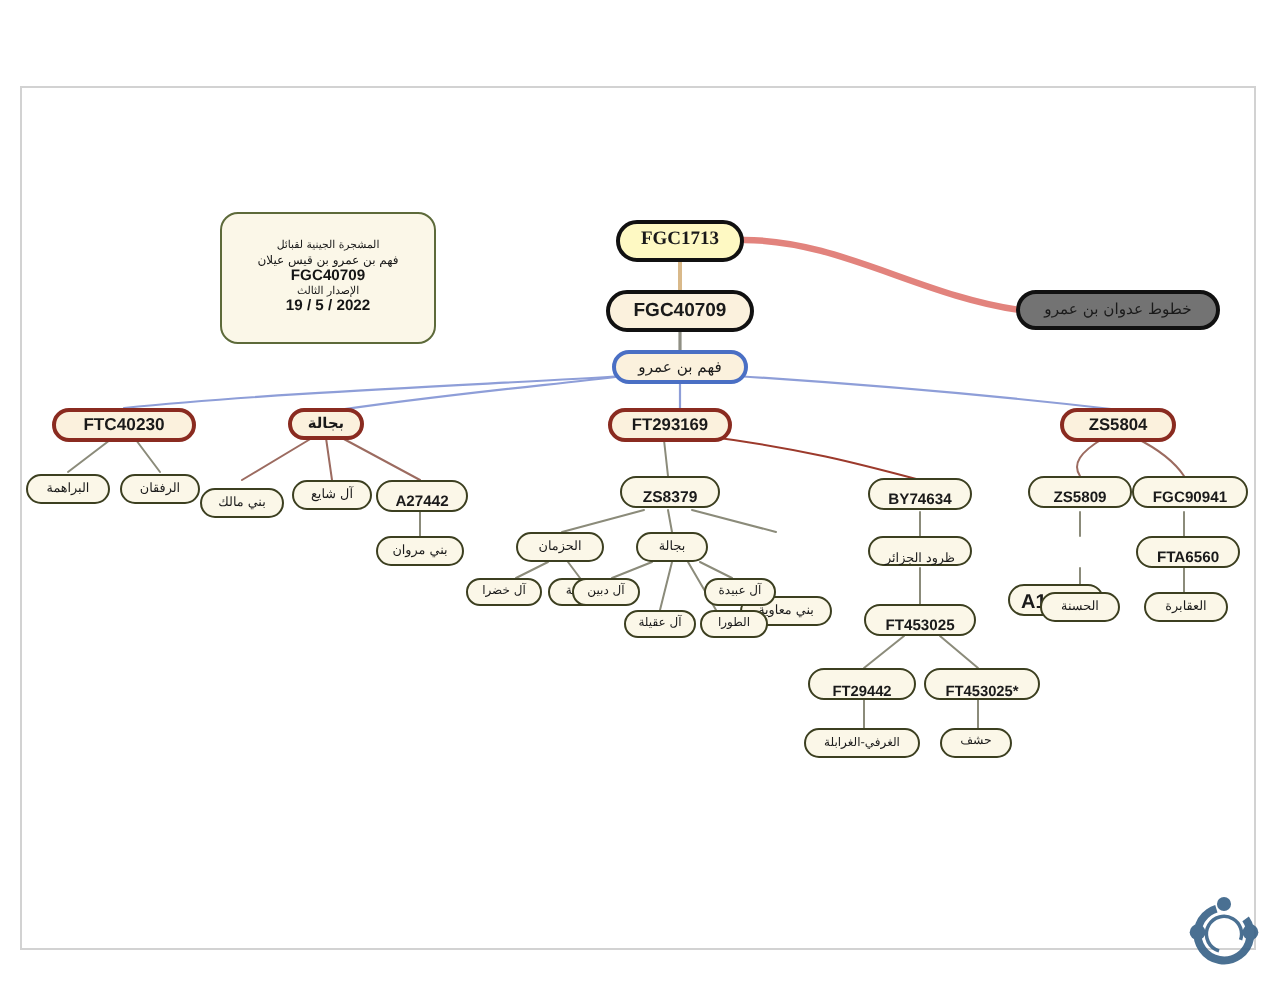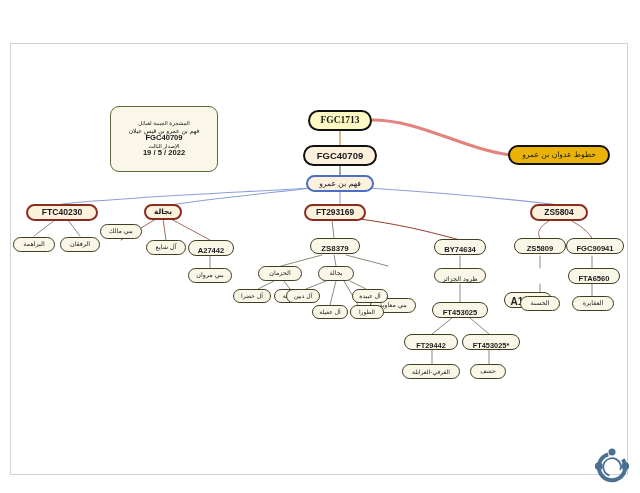--- a/index.html
+++ b/index.html
@@ -31,21 +31,21 @@
     border-radius:9px;
     color:#1a1a1a;
     line-height:1;
     white-space:nowrap;
     z-index:3;
   }
   .lbl{display:block;width:100%;}
   .n-lav{background:#fef9c3;border:2.2px solid #111111;border-radius:11px;font-weight:bold;font-family:Liberation Serif, serif;}
   .n-cream-black{background:#fbf1dd;border:2.2px solid #111111;border-radius:11px;font-weight:bold;}
   .n-blue{background:#fbf1dd;border:2px solid #4a6fc4;border-radius:11px;}
-  .n-pink{background:#eab308;border:2.2px solid #111111;border-radius:11px;}
+  .n-pink{background:#737373;border:2.2px solid #111111;border-radius:11px;}
   .n-red{background:#fbf1dd;border:2px solid #8a2b20;border-radius:10px;font-weight:bold;}
   .n-olive{background:#fbf7e8;border:1.5px solid #3c3f20;border-radius:9px;font-weight:bold;align-items:flex-end;}
   .n-ar{background:#fbf7e8;border:1.4px solid #3c3f20;border-radius:9px;font-weight:normal;}
 
   .ar{font-family:"DejaVu Sans","Liberation Sans",sans-serif;direction:rtl;}
 
   
   #titlecard{
     position:absolute;left:110px;top:106px;width:108px;height:66px;
     background:#fbf7e8;border:1.4px solid #5d6a3a;border-radius:9px;
@@ -172,21 +172,21 @@
     <span class="lbl">ZS5804</span>
   </div>
 
   <div class="node n-ar ar" style="left:13px;top:237px;width:42px;height:15px;font-size:6.4px;">
     <span class="lbl">البراهمة</span>
   </div>
   <div class="node n-ar ar" style="left:60px;top:237px;width:40px;height:15px;font-size:6.4px;">
     <span class="lbl">الرفقان</span>
   </div>
 
-  <div class="node n-ar ar" style="left:100px;top:224px;width:42px;height:15px;font-size:6.4px;">
+  <div class="node n-ar ar" style="left:100px;top:244px;width:42px;height:15px;font-size:6.4px;">
     <span class="lbl">بني مالك</span>
   </div>
   <div class="node n-ar ar" style="left:146px;top:240px;width:40px;height:15px;font-size:6.4px;">
     <span class="lbl">آل شايع</span>
   </div>
   <div class="node n-olive" style="left:188px;top:240px;width:46px;height:16px;font-size:7.6px;">
     <span class="lbl">A27442</span>
   </div>
   <div class="node n-ar ar" style="left:188px;top:268px;width:44px;height:15px;font-size:6.4px;align-items:center;">
     <span class="lbl">بني مروان</span>

